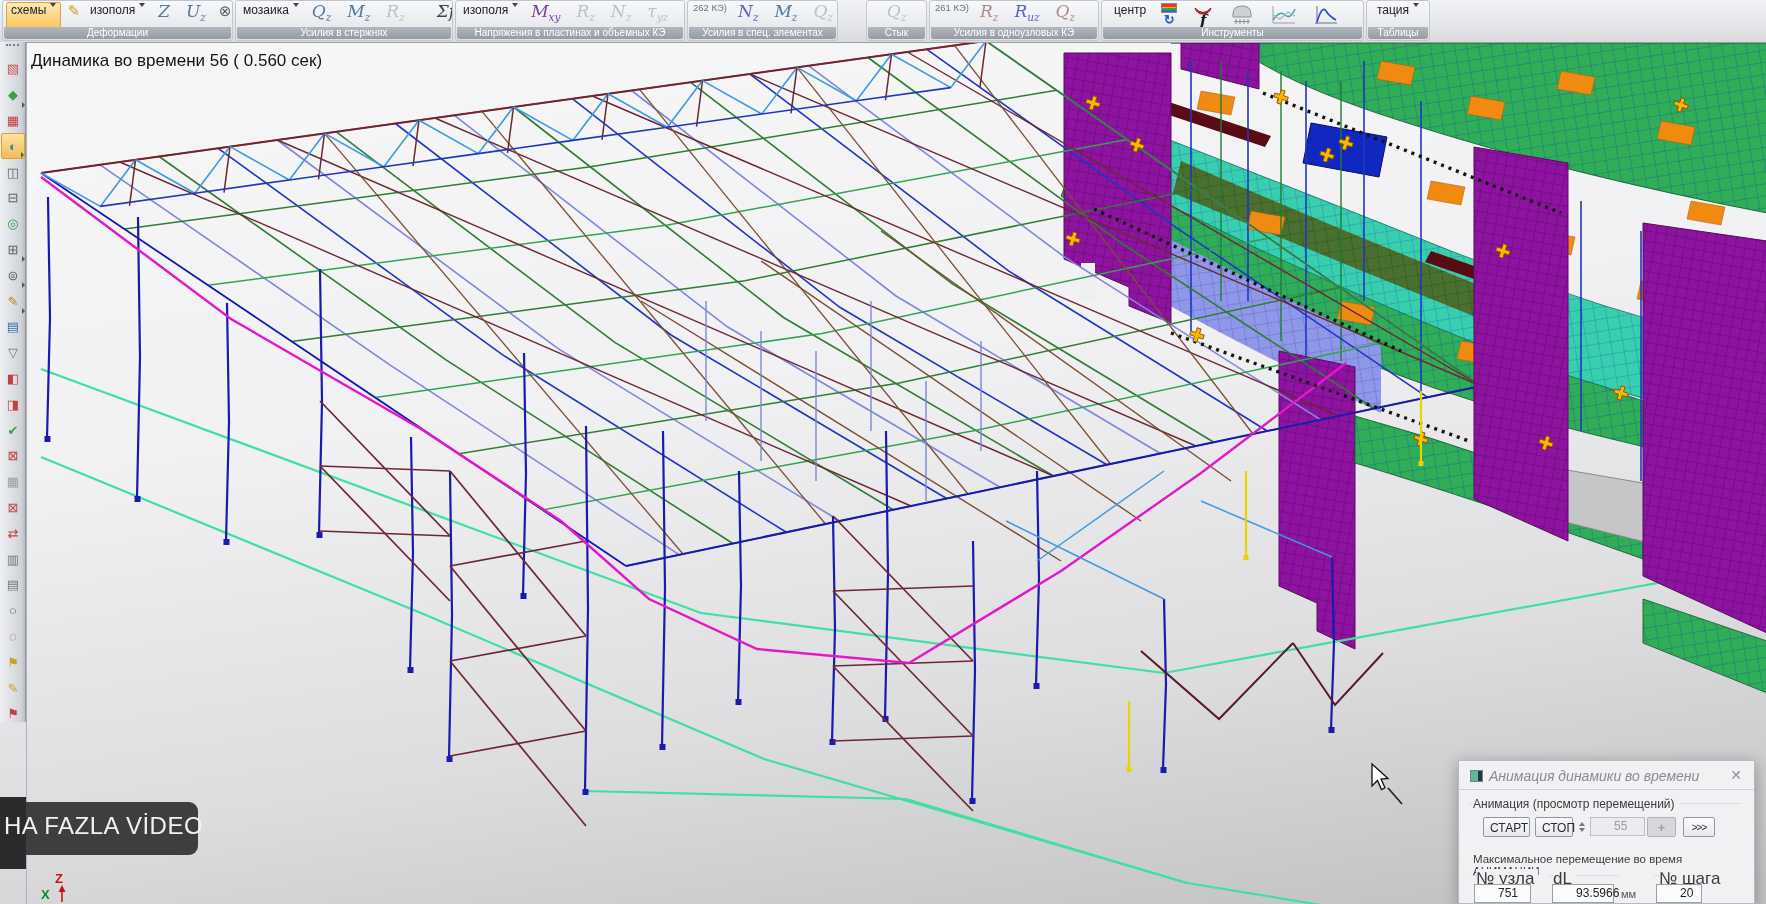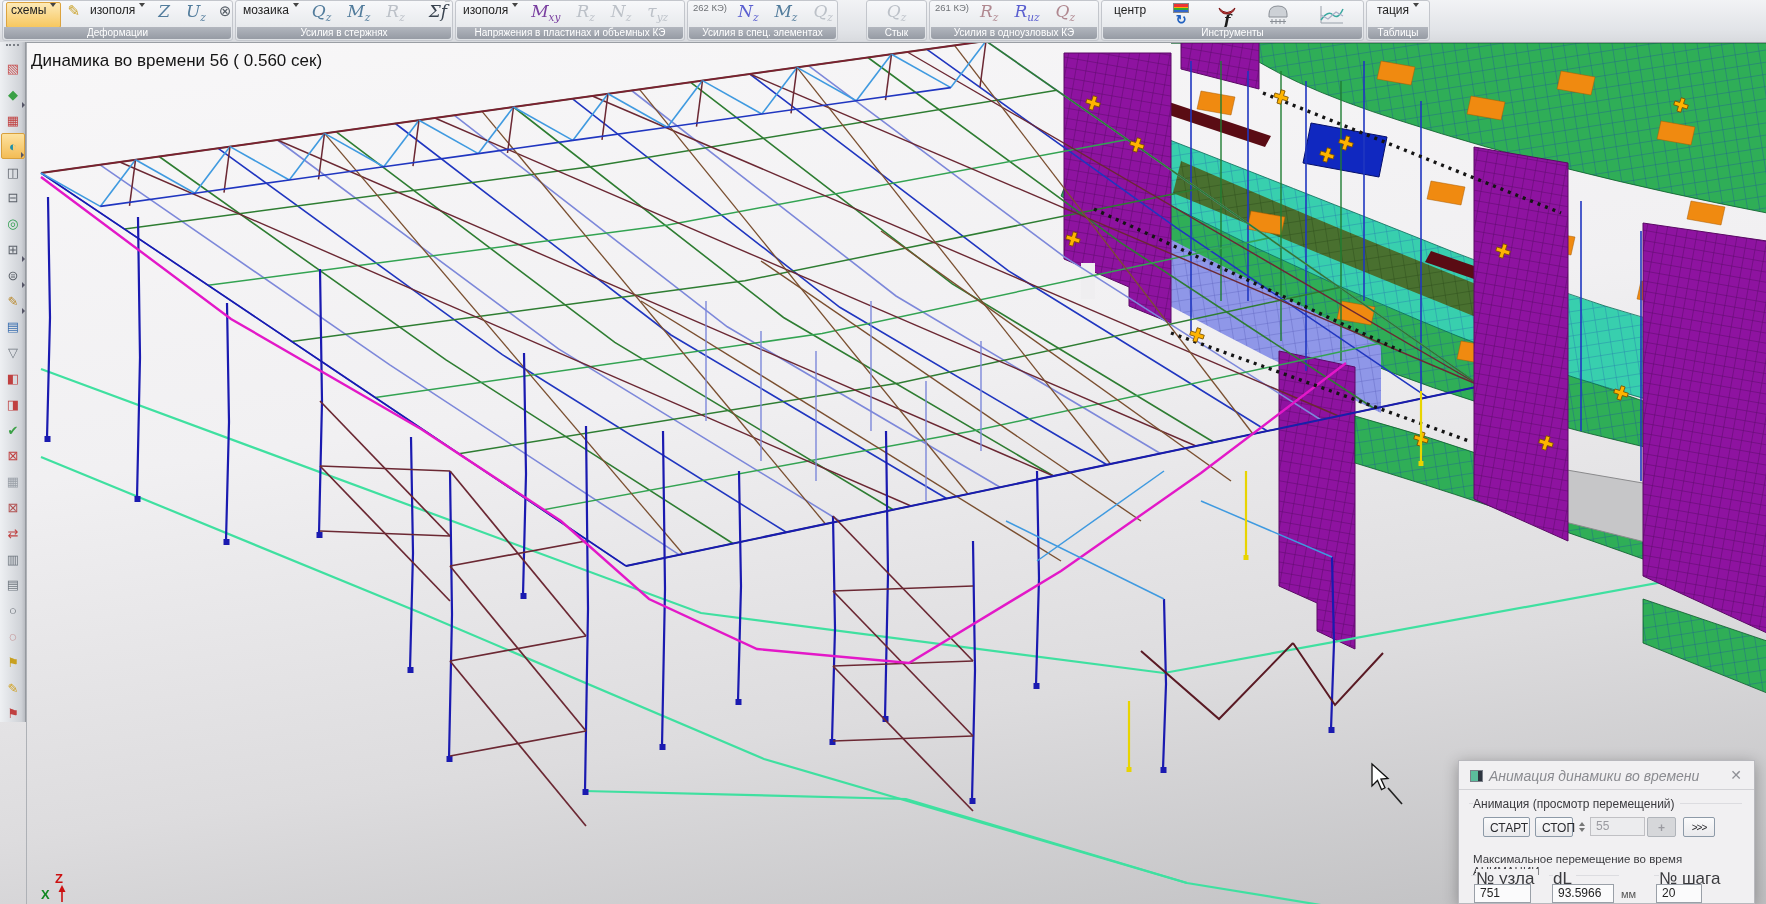--- a/index.html
+++ b/index.html
@@ -62,21 +62,21 @@
   #dlg .ttl{position:absolute;left:30px;top:7px;font-size:14px;color:#8a8b90;font-style:italic;}
   #dlg .ico{position:absolute;left:11px;top:9px;width:13px;height:12px;
     background:linear-gradient(90deg,#5bbc9c 0 62%,#2e3440 62%);border:1px solid #7a7f88;box-sizing:border-box;}
   #dlg .x{position:absolute;right:12px;top:6px;font-size:14px;color:#8f9096;}
   #dlg .hair{position:absolute;height:0;border-top:1px solid #dcdce0;}
   #dlg .gl{position:absolute;font-size:12px;color:#3a3a3e;background:#f1f0f2;padding-right:5px;}
   .dbtn{position:absolute;height:20px;background:linear-gradient(#fbfbfc,#e9e9ec);border:1px solid #8d9aa8;
     border-radius:2px;font:12px "Liberation Sans",sans-serif;color:#2a2a2e;text-align:center;line-height:18px;box-sizing:border-box;}
   .dbtn.gray{background:#d6d7da;color:#9a9aa0;border-color:#b0b4ba;}
   .dfield{position:absolute;height:19px;background:#fbfbfc;border:1px solid #9aa0a8;font:12px "Liberation Sans",sans-serif;
-    color:#222;line-height:17px;padding-left:5px;box-sizing:border-box;}
+    color:#222;line-height:17px;padding-left:23px;box-sizing:border-box;}
   .dfield.dis{background:#ececee;color:#9a9aa0;border-color:#c0c0c4;}
   .dlab{position:absolute;font-size:17px;color:#3a3a3e;background:#f1f0f2;padding-right:4px;}
   .spin{position:absolute;width:13px;height:20px;display:flex;flex-direction:column;align-items:center;justify-content:center;gap:2px;}
   .spin i{width:0;height:0;border-left:3.5px solid transparent;border-right:3.5px solid transparent;}
   .spin .up{border-bottom:4px solid #777;}
   .spin .dn{border-top:4px solid #777;}
 
   
   #cursor{position:absolute;left:1368px;top:762px;}
 </style>
@@ -121,21 +121,21 @@
           </button>
         <button class="rbtn">
             <span class="math"><span>Q</span><sub>z</sub></span>
           </button>
         <button class="rbtn">
             <span class="math"><span>M</span><sub>z</sub></span>
           </button>
         <button class="rbtn">
             <span class="math dis"><span>R</span><sub>z</sub></span>
           </button>
-        <button class="rbtn" style="margin-left:8px">
+        <button class="rbtn" style="margin-left:16px">
             <span class="math" style="color:#3a4450"><span>Σ</span><span>f̄</span></span>
           </button>
       </div>
       <div class="glabel">Усилия в стержнях</div>
     </div>
 
     <div class="rgroup" style="left:455px;width:230px;">
       <div class="ritems">
         <button class="rbtn">
             <span>изополя</span>
@@ -195,21 +195,21 @@
             <span class="math blue"><span>R</span><sub>uz</sub></span>
           </button>
         <button class="rbtn">
             <span class="math rose"><span>Q</span><sub>z</sub></span>
           </button>
       </div>
       <div class="glabel">Усилия в одноузловых КЭ</div>
     </div>
 
     <div class="rgroup" style="left:1101px;width:263px;">
-      <div class="ritems" style="gap:19px;padding-left:8px;">
+      <div class="ritems" style="gap:7px;padding-left:8px;">
         <button class="rbtn">
             <span>центр</span>
           </button>
         <button class="rbtn">
             <span class="stackico">
               <span class="rainbow"></span>
               <span style="color:#2060c0;font-weight:bold;font-size:13px;line-height:1">↻</span>
             </span>
           </button>
         <button class="rbtn">
@@ -530,20 +530,25 @@
         <div class="it" style="color: rgb(112, 120, 128);">▥</div>
         <div class="it" style="color: rgb(112, 120, 128);">▤</div>
         <div class="it" style="color: rgb(90, 96, 104);">○</div>
         <div class="it" style="color: rgb(176, 80, 80);">◌</div>
         <div class="it" style="color: rgb(200, 160, 32);">⚑</div>
         <div class="it" style="color: rgb(208, 160, 32);">✎</div>
         <div class="it" style="color: rgb(192, 64, 64);">⚑</div>
       </div>
   </div>
 
+  <div id="vidwrap">
+    <div id="vidround"></div>
+    <div id="vidcol"></div>
+    <div id="vidtext">HA FAZLA VİDEO</div>
+  </div>
 
   <svg id="axes" width="44" height="32">
     <text x="19" y="11" font-size="13" font-weight="bold" fill="#cc1111">Z</text>
     <line x1="26" y1="30" x2="26" y2="16" stroke="#cc1111" stroke-width="1.6"></line>
     <path d="M26,13 L22.5,20 L29.5,20 Z" fill="#cc1111"></path>
     <text x="5" y="27" font-size="13" font-weight="bold" fill="#118822">X</text>
   </svg>
 
   <svg id="cursor" width="46" height="50">
     <path d="M4,2 L4,24 L9.5,18.5 L13.5,27.5 L17,25.8 L13,17 L20,16.5 Z" fill="#fff" stroke="#111" stroke-width="1.3"></path>

